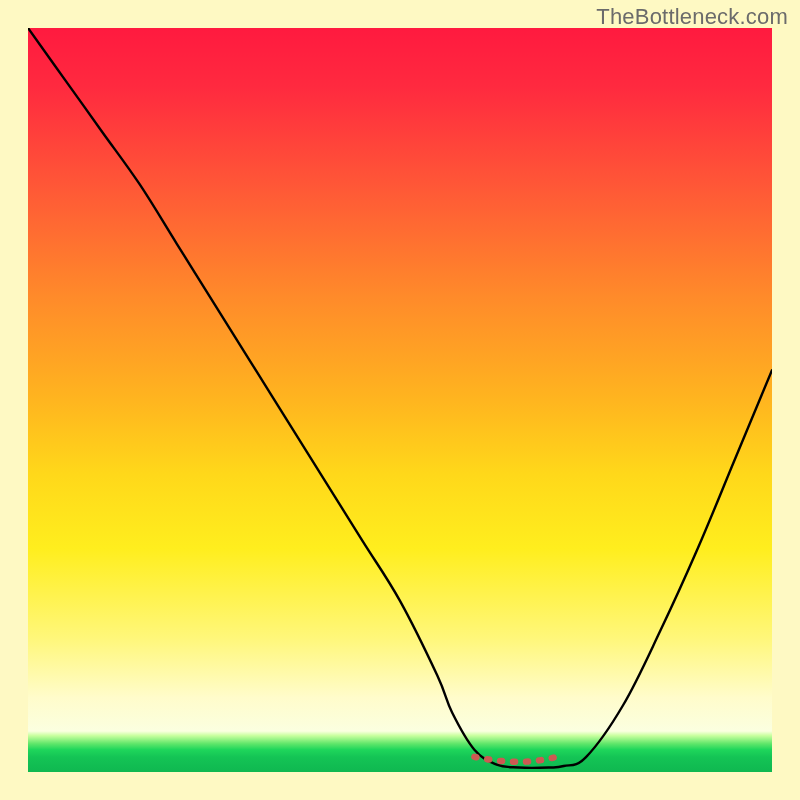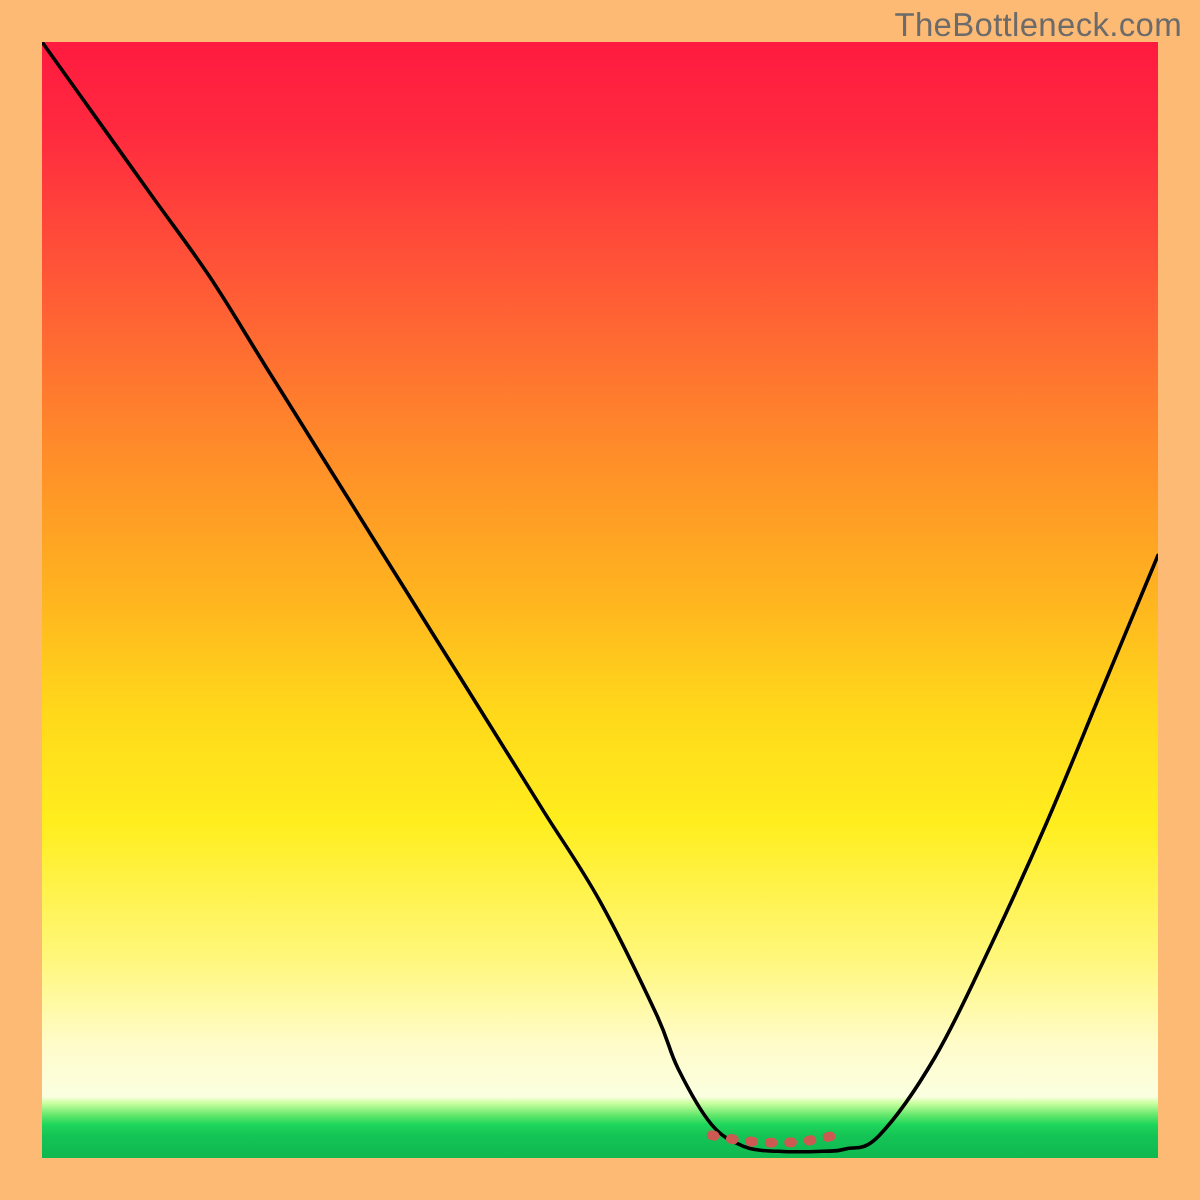--- a/index.html
+++ b/index.html
@@ -8,21 +8,21 @@
     width: 800px;
     height: 800px;
     overflow: hidden;
     background: #000;
     font-family: Arial, Helvetica, sans-serif;
   }
   .frame {
     position: relative;
     width: 800px;
     height: 800px;
-    background: #fdba74;
+    background: #fef9c3;
   }
   .watermark {
     position: absolute;
     top: 4px;
     right: 12px;
     color: #6b6b6b;
     font-size: 22px;
     font-weight: 500;
     letter-spacing: 0.2px;
     z-index: 10;

